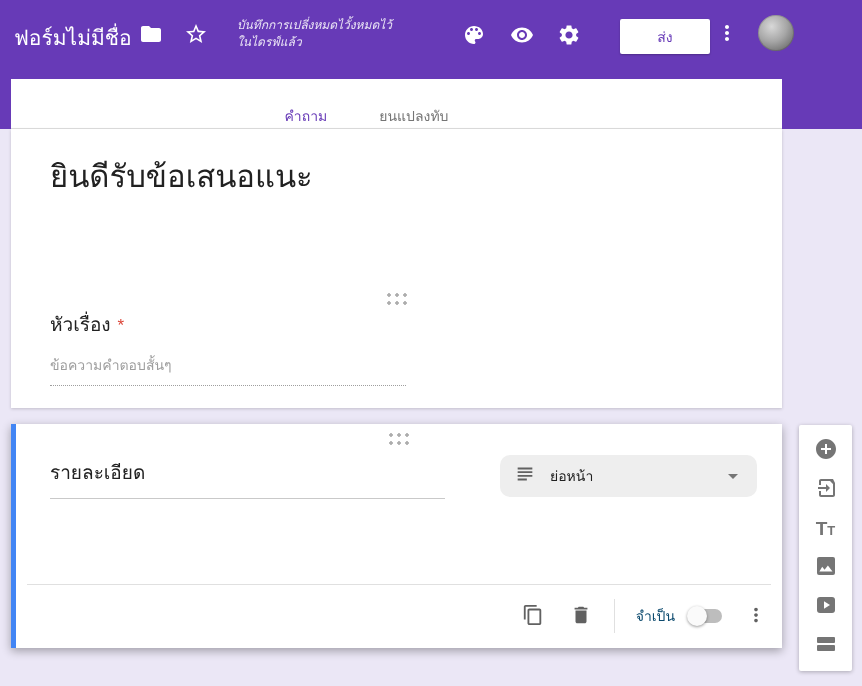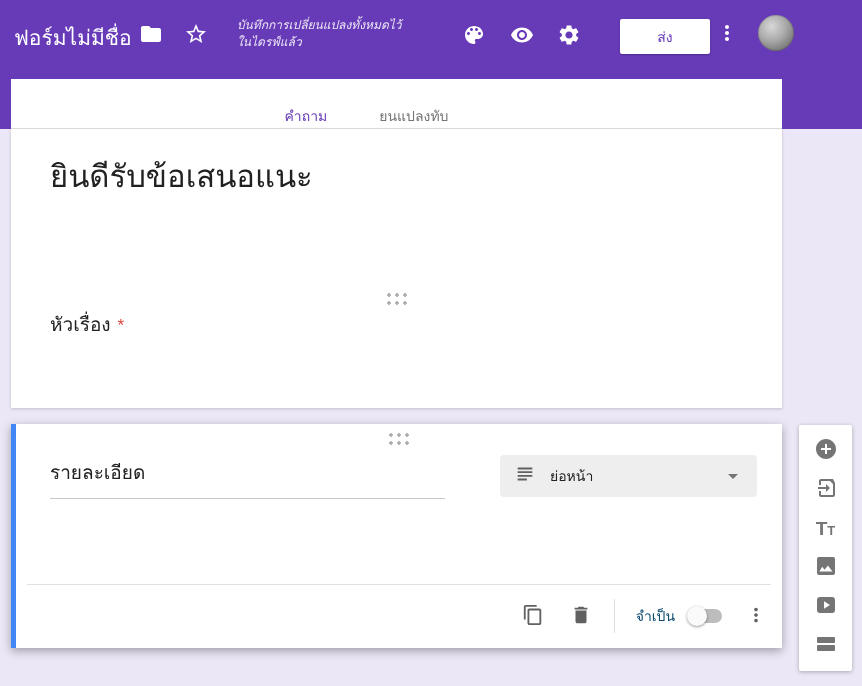--- a/index.html
+++ b/index.html
@@ -46,21 +46,21 @@
   .answer-placeholder{position:absolute;left:39px;font-size:14px;color:#9e9e9e;
     border-bottom:1px dotted #9e9e9e;padding-bottom:9px;cursor:default;}
   .q1-placeholder{top:225px;width:356px;}
   
   .card2{position:absolute;left:11px;top:424px;width:771px;height:224px;background:#fff;box-sizing:border-box;
     border-left:5px solid #4285f4;box-shadow:0 3px 9px rgba(0,0,0,0.32);}
   .q2-drag{top:9px;}
   .q2-title{position:absolute;left:34px;top:33px;width:395px;font-size:19px;color:#212121;
     border-bottom:1px solid #c9c9c9;padding-bottom:11px;cursor:text;}
   .type-select{position:absolute;left:484px;top:31px;width:257px;height:42px;background:#eeeeee;
-    display:flex;align-items:center;cursor:pointer;border-radius:4px;}
+    display:flex;align-items:center;cursor:pointer;border-radius:10px;}
   .type-select .para-icon{margin-left:14px;}
   .type-label{margin-left:14px;font-size:14px;color:#212121;}
   .type-caret{margin-left:auto;margin-right:12px;display:flex;}
   .q2-placeholder{top:93px;width:596px;}
   .q2-divider{position:absolute;left:11px;right:11px;top:160px;border-top:1px solid #e0e0e0;}
   .q2-footer{position:absolute;left:0;right:0;top:161px;height:62px;display:flex;align-items:center;
     justify-content:flex-end;padding-right:8px;}
   .footer-btn{width:24px;height:24px;border:none;background:none;padding:0;display:flex;align-items:center;justify-content:center;cursor:pointer;}
   .copy-btn{margin-right:24px;}
   .vdivider{width:1px;height:34px;background:#e0e0e0;margin:0 21px;}
@@ -95,21 +95,21 @@
 
   <button class="iconbtn star-btn">
     <span>
       <svg width="24" height="24" viewBox="0 0 24 24">
           <path fill="#fff" d="M22 9.24l-7.19-.62L12 2 9.19 8.63 2 9.24l5.46 4.73L5.82 21 12 17.27 18.18 21l-1.63-7.03L22 9.24zM12 15.4l-3.76 2.27 1-4.28-3.32-2.88 4.38-.38L12 6.1l1.71 4.04 4.38.38-3.32 2.88 1 4.28L12 15.4z"></path>
         </svg>
     </span>
   </button>
 
   <div class="save-status">
-    <div>บันทึกการเปลี่ยนแปลงทั้งหมดไว้</div>
+    <div>บันทึกการเปลี่งหมดไวั้งหมดไว้</div>
     <div>ในไดรฟ์แล้ว</div>
   </div>
 
   <button class="iconbtn palette-btn">
     <span>
       <svg width="24" height="24" viewBox="0 0 24 24">
           <path fill="#fff" d="M12 3c-4.97 0-9 4.03-9 9s4.03 9 9 9c.83 0 1.5-.67 1.5-1.5 0-.39-.15-.74-.39-1.01-.23-.26-.38-.61-.38-.99 0-.83.67-1.5 1.5-1.5H16c2.76 0 5-2.24 5-5 0-4.42-4.03-8-9-8zm-5.5 9c-.83 0-1.5-.67-1.5-1.5S5.67 9 6.5 9 8 9.67 8 10.5 7.33 12 6.5 12zm3-4C8.67 8 8 7.33 8 6.5S8.67 5 9.5 5s1.5.67 1.5 1.5S10.33 8 9.5 8zm5 0c-.83 0-1.5-.67-1.5-1.5S13.67 5 14.5 5s1.5.67 1.5 1.5S15.33 8 14.5 8zm3 4c-.83 0-1.5-.67-1.5-1.5S16.67 9 17.5 9s1.5.67 1.5 1.5-.67 1.5-1.5 1.5z"></path>
         </svg>
     </span>
   </button>
@@ -154,20 +154,21 @@
   <div class="form-title">ยินดีรับข้อเสนอแนะ</div>
 
   <div class="drag-handle q1-drag">
     <div class="drag-dots"></div>
   </div>
 
   <div class="q-title-row">
     <span>หัวเรื่อง</span><span class="req-mark">*</span>
   </div>
 
+  <div class="answer-placeholder q1-placeholder">ข้อความคำตอบสั้นๆ</div>
 </div>
 
 <div class="card2">
   <div class="drag-handle q2-drag">
     <div class="drag-dots"></div>
   </div>
 
   <div class="q2-title">รายละเอียด</div>
 
   <div class="type-select">

